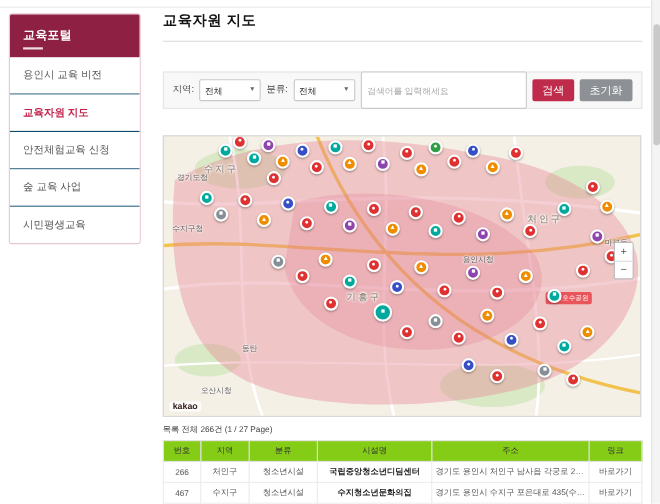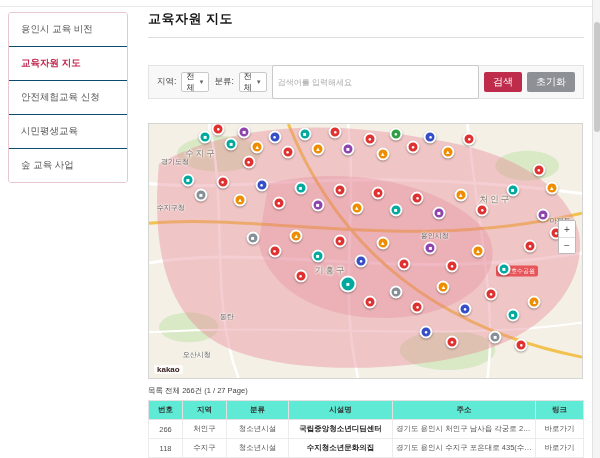--- a/index.html
+++ b/index.html
@@ -21,21 +21,21 @@
   .side-item.active{color:#c0244c;font-weight:bold}
 
   
   .main{position:absolute;left:148px;top:10px;width:436px}
   .page-title{font-size:13px;font-weight:bold;color:#151515;letter-spacing:.5px}
   .title-rule{height:1px;background:#ddd;margin-top:9px}
 
   
   .filter-bar{margin-top:27px;height:34px;background:#f8f8f8;border:1px solid #e4e4e4;display:flex;align-items:center;gap:5px;padding:0 8px}
   .f-label{font-size:8.5px;color:#444;white-space:nowrap}
-  .select{width:28px;height:20px;background:#fff;border:1px solid #c9c9c9;border-radius:2px;display:flex;align-items:center;justify-content:space-between;padding:0 4px;font-size:8px;color:#333;cursor:pointer}
+  .select{width:56px;height:20px;background:#fff;border:1px solid #c9c9c9;border-radius:2px;display:flex;align-items:center;justify-content:space-between;padding:0 4px;font-size:8px;color:#333;cursor:pointer}
   .select .caret{font-size:6px;color:#666}
   .search-input{flex:1;height:20px;border:1px solid #c9c9c9;border-radius:2px;font-size:8px;padding:16px 5px;color:#333;font-family:"Liberation Sans",sans-serif}
   .search-input::placeholder{color:#a9a9a9}
   .btn{height:20px;border:none;border-radius:2px;font-size:10px;color:#fff;padding:0 9px;cursor:pointer;font-family:"Liberation Sans",sans-serif}
   .btn-search{background:#bf2b4a}
   .btn-reset{background:#8d9095}
 
   
   .map{position:relative;margin-top:24px;width:435px;height:256px;border:1px solid #d4d4d4;background:#f4f0e6;overflow:hidden}
   .map svg{position:absolute;left:0;top:0;width:100%;height:100%}
@@ -44,38 +44,39 @@
   .map-label.poi{background:#e8555a;color:#fff;padding:1px 3px;border-radius:2px;font-size:6px;text-shadow:none}
   .marker{position:absolute;width:13px;height:13px;border-radius:50%;border:2px solid #fff;box-shadow:0 1px 2px rgba(0,0,0,.35);color:#fff;font-size:6px;line-height:9px;text-align:center;transform:translate(-50%,-50%);cursor:pointer}
   .zoom{position:absolute;right:6px;top:96px;width:18px;border:1px solid #b9b9b9;background:#fff;border-radius:2px;overflow:hidden}
   .zoom .zbtn{display:block;width:100%;height:16px;font-size:10px;line-height:15px;border:none;background:#fff;color:#555;cursor:pointer;text-align:center;font-family:"Liberation Sans",sans-serif}
   .zoom .zbtn + .zbtn{border-top:1px solid #ddd}
   .kakao{position:absolute;left:5px;bottom:4px;font-size:8px;font-weight:bold;color:#35201f;background:rgba(255,255,255,.78);padding:0 3px;border-radius:2px;cursor:pointer}
 
   
   .list-summary{margin-top:7px;font-size:7.5px;color:#444}
   table{margin-top:4px;width:435px;border-collapse:collapse;table-layout:fixed;border-top:1px solid #c9c9c9}
-  th{background:#5eead4;border:1px solid #e2e2e2;padding:4px 2px;font-size:7.5px;color:#333;font-weight:bold;text-align:center}
+  th{background:#84cc16;border:1px solid #e2e2e2;padding:4px 2px;font-size:7.5px;color:#333;font-weight:normal;text-align:center}
   td{border:1px solid #ececec;padding:4px 3px;font-size:7.5px;color:#555;text-align:center;overflow:hidden;white-space:nowrap;text-overflow:ellipsis}
   td.c-name{font-weight:bold;color:#222}
   td.c-addr{text-align:left}
   td.c-link span{cursor:pointer;color:#555}
 </style>
 </head>
 <body>
 
 <div class="top-rule"></div>
 
 <aside class="sidebar">
+  <div class="sidebar-header">교육포털</div>
   <nav id="sidebar-menu">
       <div class="side-item">용인시 교육 비전</div>
       <div class="side-item active">교육자원 지도</div>
       <div class="side-item">안전체험교육 신청</div>
+      <div class="side-item">숲 교육 사업</div>
       <div class="side-item">시민평생교육</div>
-      <div class="side-item">숲 교육 사업</div>
     </nav>
 </aside>
 
 <main class="main">
   <h1 class="page-title">교육자원 지도</h1>
   <div class="title-rule"></div>
 
   <div class="filter-bar">
     <span class="f-label">지역:</span>
     <div class="select">
@@ -222,21 +223,21 @@
     <tbody id="table-body">
         <tr>
           <td>266</td>
           <td>처인구</td>
           <td>청소년시설</td>
           <td class="c-name">국립중앙청소년디딤센터</td>
           <td class="c-addr">경기도 용인시 처인구 남사읍 각궁로 252-76</td>
           <td class="c-link"><span>바로가기</span></td>
         </tr>
         <tr>
-          <td>118</td>
+          <td>467</td>
           <td>수지구</td>
           <td>청소년시설</td>
           <td class="c-name">수지청소년문화의집</td>
           <td class="c-addr">경기도 용인시 수지구 포은대로 435(수지구청 제2청사 1, 5층)</td>
           <td class="c-link"><span>바로가기</span></td>
         </tr>
         <tr>
           <td>264</td>
           <td>기흥구</td>
           <td>청소년시설</td>

